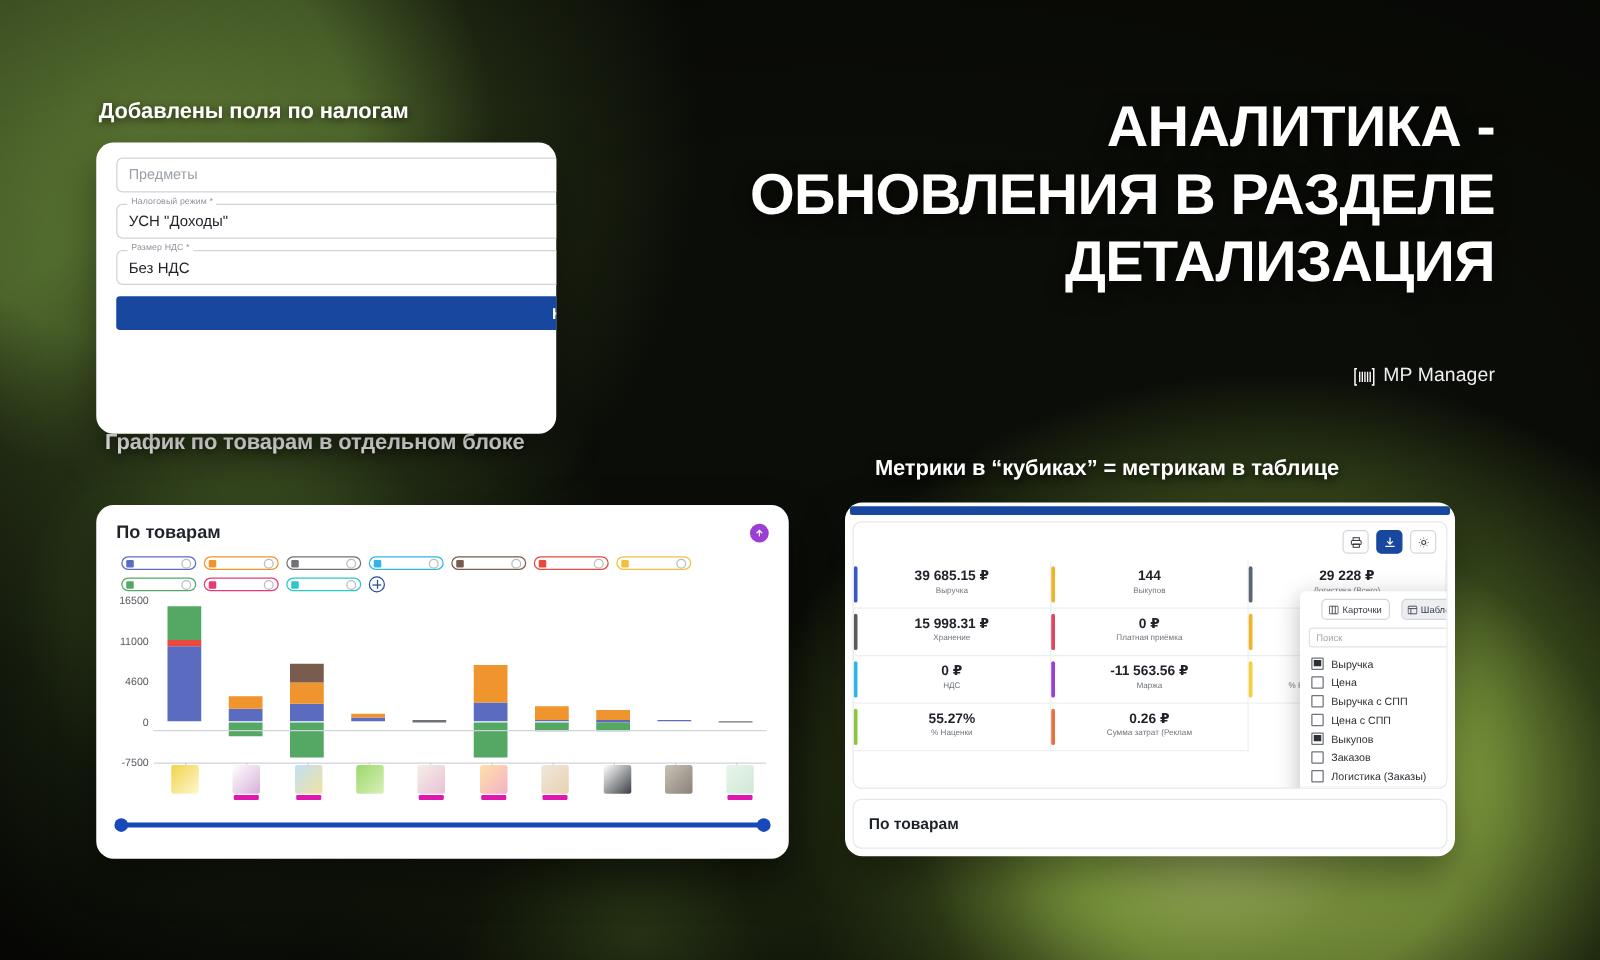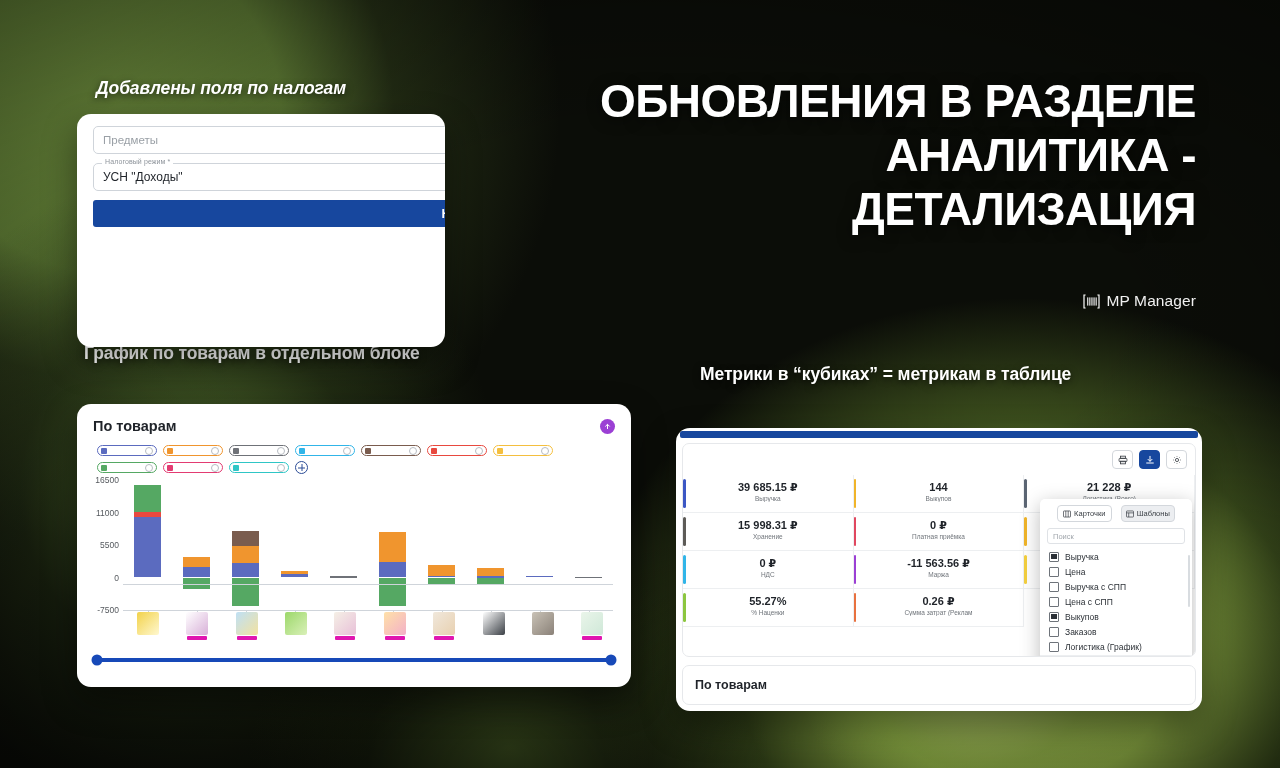--- a/index.html
+++ b/index.html
@@ -18,21 +18,21 @@
     background:radial-gradient(closest-side,#c2de66 0%,#aacf53 36%,rgba(118,156,54,0.45) 66%,rgba(10,13,7,0) 100%);}
   #bg .g4{position:absolute;right:120px;bottom:-60px;width:360px;height:300px;
     background:radial-gradient(closest-side,#cde77d 0%,rgba(160,200,80,0.35) 60%,rgba(10,13,7,0) 100%);}
   #bg .g5{position:absolute;left:250px;bottom:-170px;width:520px;height:380px;
     background:radial-gradient(closest-side,rgba(90,120,45,0.55) 0%,rgba(40,54,20,0.3) 55%,rgba(10,13,7,0) 100%);}
   #bg .vig{position:absolute;inset:0;background:radial-gradient(130% 100% at 52% 44%,rgba(0,0,0,0) 26%,rgba(0,0,0,0.52) 74%,rgba(0,0,0,0.8) 100%);}
 
   
   .cap{position:absolute;color:#fff;font-weight:bold;font-size:17.5px;letter-spacing:-0.1px;
        text-shadow:0 2px 7px rgba(0,0,0,.65);white-space:nowrap;}
-  #cap-taxes{left:96px;top:78px;font-style:italic;}
+  #cap-taxes{left:79px;top:78px;}
   #cap-chart{left:84px;top:343px;}
   #cap-metrics{left:700px;top:364px;}
 
   #hero{position:absolute;right:84px;top:74px;width:690px;text-align:right;}
   #hero .line{color:#fff;font-weight:bold;font-size:46px;line-height:54px;letter-spacing:-0.5px;
               text-shadow:0 3px 14px rgba(0,0,0,.6);}
   #brand{position:absolute;right:84px;top:292px;display:flex;align-items:center;gap:7px;justify-content:flex-end;}
   #brand .bname{color:#f0f0f0;font-size:15.5px;letter-spacing:.1px;}
 
   
@@ -89,21 +89,21 @@
   #thumbs{position:relative;margin:2px 14px 0 46px;height:38px;}
   .thumb{position:absolute;width:22px;height:30px;transform:translateX(-50%);}
   .thumb .img{width:22px;height:23px;border-radius:2px;}
   .thumb .bar{width:20px;height:4px;margin:1px auto 0;border-radius:1px;}
 
   #slider{margin:4px 20px 0 20px;position:relative;height:12px;}
   #slider .track{position:absolute;left:0;right:0;top:50%;transform:translateY(-50%);height:4px;background:#1749b8;border-radius:2px;}
   #slider .knob{position:absolute;top:50%;transform:translate(-50%,-50%);width:11px;height:11px;border-radius:50%;background:#1749b8;}
 
   
-  #panel-metrics{left:676px;top:428px;width:526px;height:283px;}
+  #panel-metrics{left:676px;top:402px;width:488px;height:283px;}
   #panel-metrics .topbar{height:7px;background:#17479e;margin:3px 4px 0 4px;border-radius:2px;}
   #panel-metrics .body{position:relative;margin:5px 6px 0 6px;border:1px solid #e6e8eb;border-radius:7px;
         height:212px;background:#fff;overflow:hidden;}
   #tools{display:flex;gap:6px;justify-content:flex-end;padding:6px 8px 0 0;}
   .tbtn{width:19px;height:17px;border:1px solid #d3d7dc;border-radius:4px;background:#fff;
         display:flex;align-items:center;justify-content:center;}
   .tbtn.primary{background:#17479e;border-color:#17479e;}
 
   #cards{display:grid;grid-template-columns:repeat(3,1fr);margin:6px 0 0 0;}
   .mcard{position:relative;border-right:1px solid #edeff1;border-bottom:1px solid #edeff1;
@@ -143,22 +143,22 @@
   <div class="g4"></div>
   <div class="g5"></div>
   <div class="vig"></div>
 </div>
 
 <div class="cap" id="cap-taxes">Добавлены поля по налогам</div>
 <div class="cap" id="cap-chart">График по товарам в отдельном блоке</div>
 <div class="cap" id="cap-metrics">Метрики в “кубиках” = метрикам в таблице</div>
 
 <div id="hero">
+  <div class="line">АНАЛИТИКА -</div>
   <div class="line">ОБНОВЛЕНИЯ В РАЗДЕЛЕ</div>
-  <div class="line">АНАЛИТИКА -</div>
   <div class="line">ДЕТАЛИЗАЦИЯ</div>
 </div>
 <div id="brand">
   <svg width="17" height="15" viewBox="0 0 17 15">
     <path d="M2.6 1 H1 V14 H2.6" stroke="#fff" stroke-width="1.2" fill="none"></path>
     <path d="M14.4 1 H16 V14 H14.4" stroke="#fff" stroke-width="1.2" fill="none"></path>
     <rect x="4.2" y="3.4" width="1.1" height="8.2" fill="#fff"></rect>
     <rect x="6.3" y="3.4" width="1.1" height="8.2" fill="#fff"></rect>
     <rect x="8.4" y="3.4" width="1.1" height="8.2" fill="#fff"></rect>
     <rect x="10.5" y="3.4" width="1.1" height="8.2" fill="#fff"></rect>
@@ -174,20 +174,24 @@
     <div class="fld">
       <span class="ph">Предметы</span>
     </div>
 
     <div class="fld">
       <span class="lg">Налоговый режим *</span>
       <span class="val">УСН "Доходы"</span>
 
     </div>
 
+    <div class="fld">
+      <span class="lg">Размер НДС *</span>
+      <span class="val">Без НДС</span>
+    </div>
 
     <div id="find-btn">
       <span>Найти</span>
     </div>
   </div>
 </div>
 
 <div class="card" id="panel-chart">
   <div class="hdr">
     <h3>По товарам</h3>
@@ -239,21 +243,21 @@
         <span class="sw" style="background:#2fc6c6"></span>
         <span class="x"></span>
       </div>
       <div class="add-btn"></div>
     </div>
 
   <div id="plot">
     <div class="ytick-wrap">
         <div class="ylab" style="top: 0px;">16500</div>
         <div class="ylab" style="top: 32.5px;">11000</div>
-        <div class="ylab" style="top: 65px;">5500</div>
+        <div class="ylab" style="top: 65px;">4600</div>
         <div class="ylab" style="top: 97.5px;">0</div>
         <div class="ylab" style="top: 130px;">-7500</div>
       </div>
     <div id="bars">
         <div class="bcol" style="left: 2.2%; width: 5.6%;">
           <div class="seg" style="background: rgb(91, 107, 191); top: 37.2273px; height: 60.2727px;"></div>
           <div class="seg" style="background: rgb(232, 73, 63); top: 31.9091px; height: 5.31818px;"></div>
           <div class="seg" style="background: rgb(85, 168, 99); top: 4.72727px; height: 27.1818px;"></div>
         </div>
         <div class="bcol" style="left: 12.2%; width: 5.6%;">
@@ -390,21 +394,21 @@
           <div class="v">39 685.15 ₽</div>
           <div class="l">Выручка</div>
         </div>
         <div class="mcard">
           <span class="stripe" style="background:#f0b429"></span>
           <div class="v">144</div>
           <div class="l">Выкупов</div>
         </div>
         <div class="mcard">
           <span class="stripe" style="background:#5b6573"></span>
-          <div class="v">21 228 ₽</div>
+          <div class="v">29 228 ₽</div>
           <div class="l">Логистика (Всего)</div>
         </div>
         <div class="mcard">
           <span class="stripe" style="background:#5d5b57"></span>
           <div class="v">15 998.31 ₽</div>
           <div class="l">Хранение</div>
         </div>
         <div class="mcard">
           <span class="stripe" style="background:#e0475f"></span>
           <div class="v">0 ₽</div>
@@ -483,21 +487,21 @@
           <li>
             <span class="cb on"></span>
             <span>Выкупов</span>
           </li>
           <li>
             <span class="cb"></span>
             <span>Заказов</span>
           </li>
           <li>
             <span class="cb"></span>
-            <span>Логистика (График)</span>
+            <span>Логистика (Заказы)</span>
           </li>
           <li></li>
         </ul>
       <div class="scroll"></div>
       <div class="footer">Восстановить по умолчанию</div>
     </div>
   </div>
 
   <div id="bytov">
     <span>По товарам</span>

